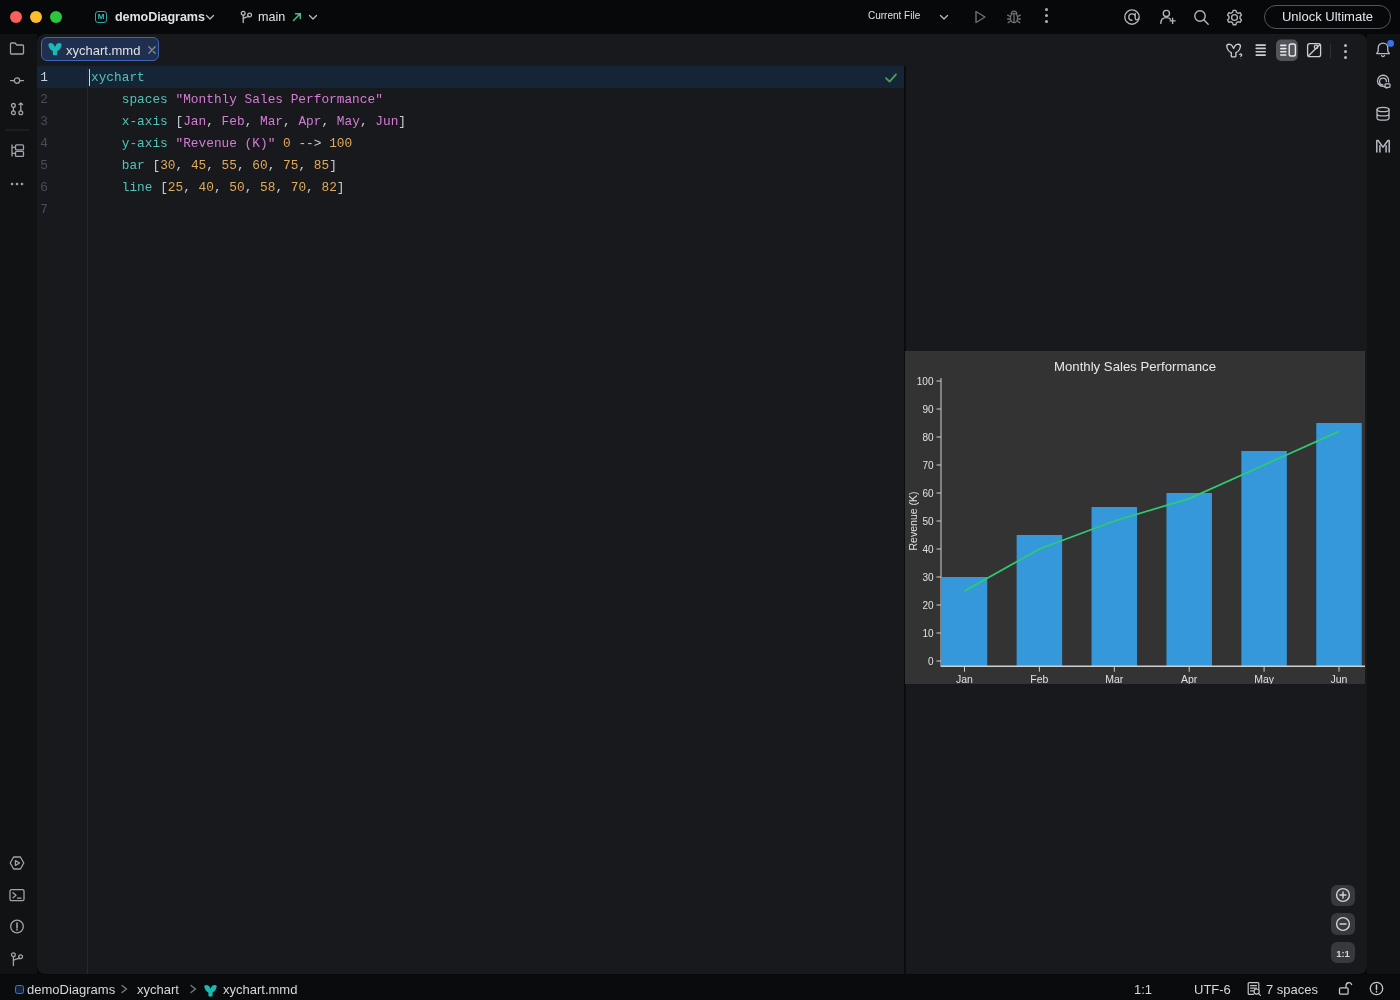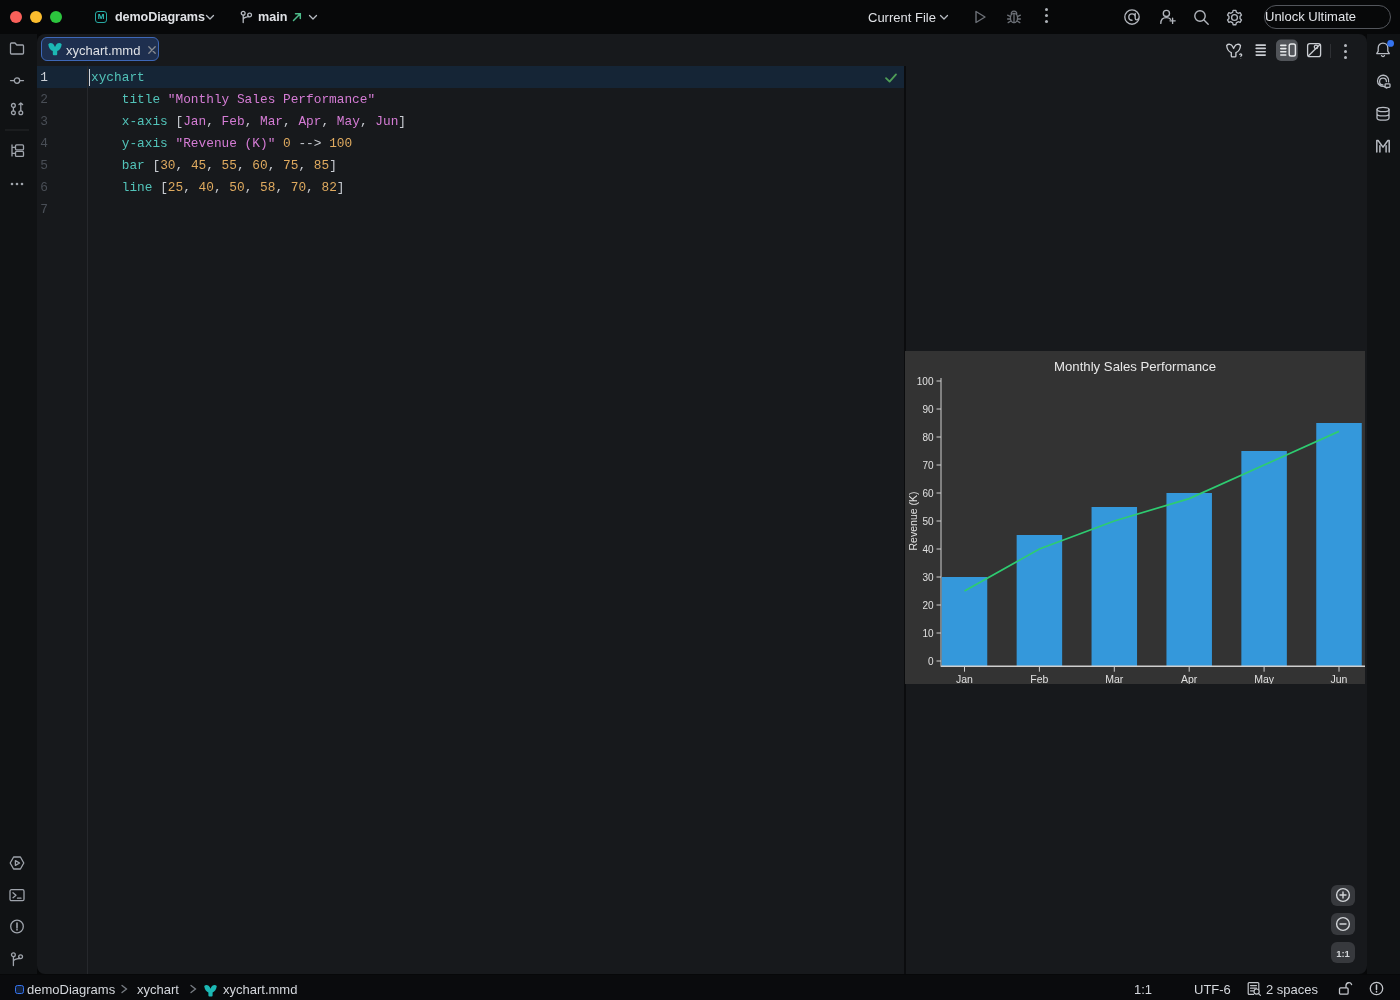--- a/index.html
+++ b/index.html
@@ -25,28 +25,28 @@
 <svg class="abs" width="12" height="12" style="left:204px;top:11px">
       <path class="ic2" d="M2.5 4.5 L6 8 L9.5 4.5"></path>
     </svg>
 <svg class="abs" width="14" height="14" style="left:239px;top:10px">
       <g class="ic2">
         <circle cx="4.2" cy="3.2" r="1.9"></circle>
         <circle cx="10.6" cy="5.0" r="1.9"></circle>
         <path d="M4.2 5.1 L4.2 12.5 M4.2 9.5 C4.2 7.2 8 7.5 9.6 6.3"></path>
       </g>
     </svg>
-<div class="abs" style="left:258px;top:10px;font-size:12.6px;font-weight:700;color:#dfe1e5">main</div>
+<div class="abs" style="left:258px;top:10px;font-size:12.6px;font-weight:400;color:#dfe1e5">main</div>
 <svg class="abs" width="12" height="12" style="left:291px;top:10.5px">
       <path d="M2.5 9.5 L9 3 M4.5 2.8 L9.3 2.8 L9.3 7.6" stroke="#4dbb8a" fill="none" stroke-width="1.5" stroke-linecap="round"></path>
     </svg>
 <svg class="abs" width="12" height="12" style="left:307px;top:11px">
       <path class="ic2" d="M2.5 4.5 L6 8 L9.5 4.5"></path>
     </svg>
-<div class="abs" style="left:868px;top:10px;font-size:13px;color:#dfe1e5">Current File</div>
+<div class="abs" style="left:868px;top:10px;font-size:10px;color:#dfe1e5">Current File</div>
 <svg class="abs" width="12" height="12" style="left:938px;top:11px">
       <path class="ic2" d="M2.5 4.5 L6 8 L9.5 4.5"></path>
     </svg>
 <svg class="abs" width="18" height="18" style="left:971px;top:8px">
       <path d="M5 3.5 L14 9 L5 14.5 Z" stroke="#6c7077" fill="none" stroke-width="1.4" stroke-linejoin="round"></path>
     </svg>
 <svg class="abs" width="18" height="18" style="left:1005px;top:8px">
       <g stroke="#6c7077" fill="none" stroke-width="1.3" stroke-linecap="round">
         <ellipse cx="9" cy="10" rx="3.6" ry="4.6"></ellipse>
         <path d="M9 5.4 L9 14.6 M5.6 8.6 L2.6 7.2 M5.6 11 L2.6 11 M5.8 13 L3.2 14.6 M12.4 8.6 L15.4 7.2 M12.4 11 L15.4 11 M12.2 13 L14.8 14.6 M6.4 6.4 C6 4.6 7 3.2 9 3.2 C11 3.2 12 4.6 11.6 6.4"></path>
@@ -70,21 +70,21 @@
         <circle cx="8" cy="8" r="5.2"></circle>
         <path d="M12 12 L16.2 16.2"></path>
       </g>
     </svg>
 <svg class="abs" width="19" height="19" style="left:1225px;top:7.5px">
       <g stroke="#b2b6bd" fill="none" stroke-width="1.35" stroke-linejoin="round">
         <circle cx="9.5" cy="9.5" r="2.9"></circle>
         <path d="M8.1 2.3 L10.9 2.3 L11.4 4.3 A5.6 5.6 0 0 1 13.1 5.3 L15.1 4.7 L16.5 7.1 L15 8.6 A5.6 5.6 0 0 1 15 10.4 L16.5 11.9 L15.1 14.3 L13.1 13.7 A5.6 5.6 0 0 1 11.4 14.7 L10.9 16.7 L8.1 16.7 L7.6 14.7 A5.6 5.6 0 0 1 5.9 13.7 L3.9 14.3 L2.5 11.9 L4 10.4 A5.6 5.6 0 0 1 4 8.6 L2.5 7.1 L3.9 4.7 L5.9 5.3 A5.6 5.6 0 0 1 7.6 4.3 Z"></path>
       </g>
     </svg>
-<div class="abs" style="left:1264px;top:5px;width:127px;height:23.5px;border:1px solid #53565c;border-radius:13px;color:#e2e4e8;font-size:13px;line-height:22px">Unlock Ultimate</div>
+<div class="abs" style="left:1264px;top:5px;width:127px;height:23.5px;border:1px solid #53565c;border-radius:13px;color:#e2e4e8;font-size:13px;text-align:center;line-height:22px">Unlock Ultimate</div>
 
 <div class="abs" style="left:0;top:34px;width:37px;height:940px;background:#101214"></div>
 <svg class="abs" width="34" height="940" style="left:0;top:34px">
 <g class="ic" transform="translate(10,7.5)">
         <path d="M0.5 2.5 Q0.5 1.5 1.5 1.5 L5 1.5 L6.8 3.5 L12.7 3.5 Q13.5 3.5 13.5 4.5 L13.5 11.5 Q13.5 12.5 12.5 12.5 L1.5 12.5 Q0.5 12.5 0.5 11.5 Z"></path>
       </g>
 <g class="ic" transform="translate(10,39.6)">
         <circle cx="7" cy="7" r="2.7"></circle>
         <path d="M0.5 7 L4.3 7 M9.7 7 L13.5 7"></path>
       </g>
@@ -187,21 +187,21 @@
 <div class="abs" style="left:37px;top:66px;width:867px;height:22px;background:#152536"></div>
 <div class="abs" style="left:87px;top:66px;width:1px;height:908px;background:#26282c"></div>
 <div class="ln" style="top:70px;color:#ccd0d6">1</div>
 <div class="ln" style="top:92px">2</div>
 <div class="ln" style="top:114px">3</div>
 <div class="ln" style="top:136px">4</div>
 <div class="ln" style="top:158px">5</div>
 <div class="ln" style="top:180px">6</div>
 <div class="ln" style="top:202px">7</div>
 <div class="mono abs" style="left:91px;top:70px"><span class="kw">xychart</span></div>
-<div class="mono abs" style="left:91px;top:92px">    <span class="kw">title</span> <span class="str">"Monthly Sales Performance"</span></div>
+<div class="mono abs" style="left:91px;top:92px">    <span class="kw">spaces</span> <span class="str">"Monthly Sales Performance"</span></div>
 <div class="mono abs" style="left:91px;top:114px">    <span class="kw">x-axis</span> <span class="pun">[</span><span class="str">Jan</span><span class="pun">,</span> <span class="str">Feb</span><span class="pun">,</span> <span class="str">Mar</span><span class="pun">,</span> <span class="str">Apr</span><span class="pun">,</span> <span class="str">May</span><span class="pun">,</span> <span class="str">Jun</span><span class="pun">]</span></div>
 <div class="mono abs" style="left:91px;top:136px">    <span class="kw">y-axis</span> <span class="str">"Revenue (K)"</span> <span class="num">0</span> <span class="pun">--&gt;</span> <span class="num">100</span></div>
 <div class="mono abs" style="left:91px;top:158px">    <span class="kw">bar</span> <span class="pun">[</span><span class="num">30</span><span class="pun">,</span> <span class="num">45</span><span class="pun">,</span> <span class="num">55</span><span class="pun">,</span> <span class="num">60</span><span class="pun">,</span> <span class="num">75</span><span class="pun">,</span> <span class="num">85</span><span class="pun">]</span></div>
 <div class="mono abs" style="left:91px;top:180px">    <span class="kw">line</span> <span class="pun">[</span><span class="num">25</span><span class="pun">,</span> <span class="num">40</span><span class="pun">,</span> <span class="num">50</span><span class="pun">,</span> <span class="num">58</span><span class="pun">,</span> <span class="num">70</span><span class="pun">,</span> <span class="num">82</span><span class="pun">]</span></div>
 <div class="abs" style="left:88.5px;top:68.5px;width:1.8px;height:17.5px;background:#d0d4da"></div>
 <svg class="abs" width="16" height="16" style="left:883px;top:70px">
       <path d="M3 8.2 L6.6 11.6 L13 4.4" stroke="#4f9e57" fill="none" stroke-width="1.8" stroke-linecap="round" stroke-linejoin="round"></path>
     </svg>
 <div class="abs" style="left:904px;top:66px;width:2px;height:908px;background:#0b0c0e"></div>
 
@@ -287,21 +287,21 @@
 <div class="sbt abs" style="left:1134px;top:981.5px">1:1</div>
 <div class="sbt abs" style="left:1163px;top:1010px">LF</div>
 <div class="sbt abs" style="left:1194px;top:981.5px">UTF-6</div>
 <svg class="abs" width="16" height="16" style="left:1246px;top:981px">
       <g stroke="#c3c6cb" fill="none" stroke-width="1.2" stroke-linecap="round">
         <path d="M12.8 8.5 L12.8 2.6 Q12.8 1.6 11.8 1.6 L3.2 1.6 Q2.2 1.6 2.2 2.6 L2.2 12.4 Q2.2 13.4 3.2 13.4 L7.5 13.4 M4.5 4.6 L10.5 4.6 M4.5 7.2 L10.5 7.2 M4.5 9.8 L7.5 9.8"></path>
         <circle cx="10.6" cy="10.6" r="2.6"></circle>
         <path d="M12.6 12.6 L14.4 14.4"></path>
       </g>
     </svg>
-<div class="sbt abs" style="left:1266px;top:981.5px">2 spaces</div>
+<div class="sbt abs" style="left:1266px;top:981.5px">7 spaces</div>
 <svg class="abs" width="16" height="16" style="left:1337px;top:981px">
       <g stroke="#c3c6cb" fill="none" stroke-width="1.3" stroke-linecap="round">
         <rect x="2.5" y="6.8" width="8.6" height="6.4" rx="1.2"></rect>
         <path d="M9 6.5 L9 4.4 A2.9 2.9 0 0 1 14.6 3.6"></path>
       </g>
     </svg>
 <svg class="abs" width="16" height="16" style="left:1369px;top:981px">
       <g stroke="#c3c6cb" fill="none" stroke-width="1.3" stroke-linecap="round">
         <circle cx="7.5" cy="7.5" r="6.2"></circle>
         <path d="M7.5 4 L7.5 8.6 M7.5 10.4 L7.5 11" stroke-width="1.5"></path>

